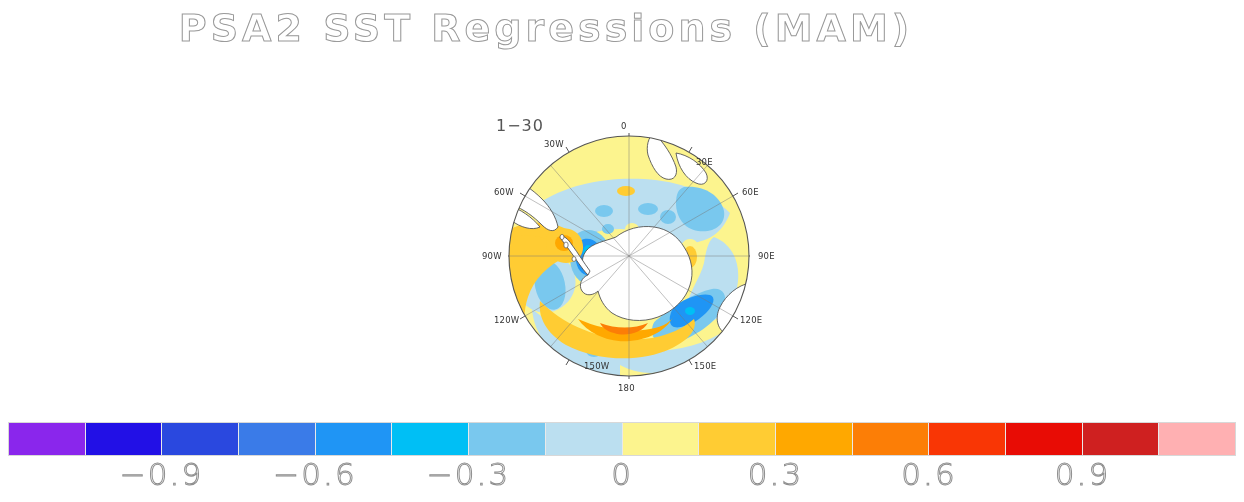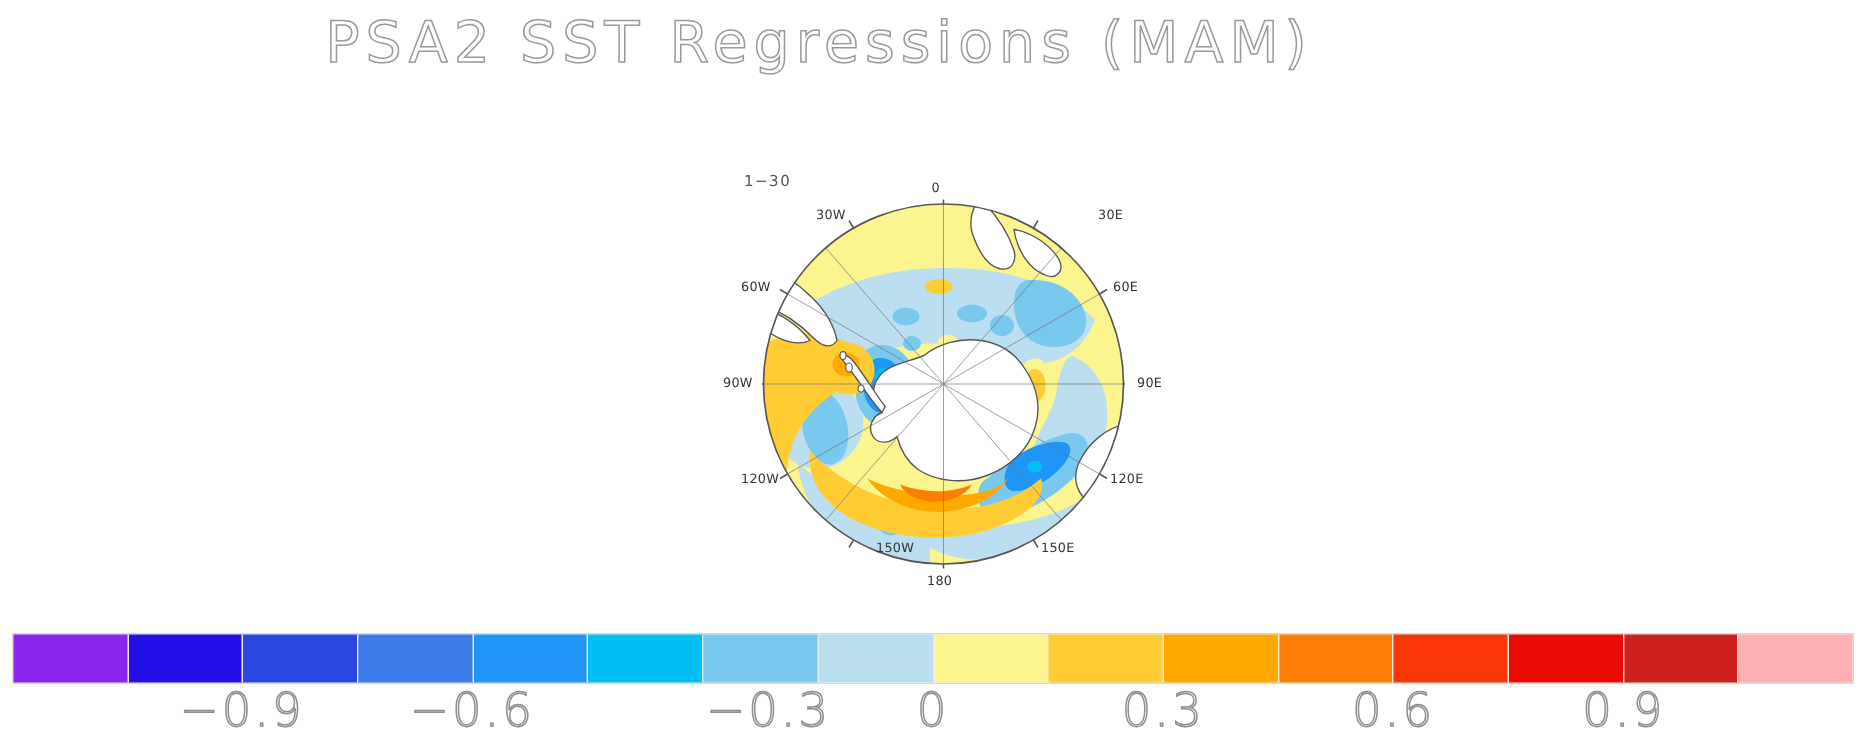--- a/index.html
+++ b/index.html
@@ -2,36 +2,36 @@
 <html><head>
 <meta charset="utf-8">
 <style>
   html,body{margin:0;padding:0;background:#ffffff;}
   body{width:1244px;height:502px;position:relative;overflow:hidden;
        font-family:"DejaVu Sans","Liberation Sans",sans-serif;}
 
   
   #title{
     position:absolute;left:0;top:6px;width:1092px;text-align:center;
-    font-size:38px;font-weight:400;letter-spacing:4px;
+    font-size:38px;font-weight:700;letter-spacing:4px;
     color:#ffffff;
     -webkit-text-stroke:1px #9a9a9a;
     text-shadow:0 0 0 #9a9a9a;
     white-space:nowrap;
   }
 
   
   #panel{position:absolute;left:440px;top:88px;width:360px;height:320px;}
   #subtitle{
     position:absolute;left:0;top:8px;width:360px;text-align:center;
     font-size:11.5px;color:#555;letter-spacing:.2px;white-space:nowrap;
   }
   #years{
     position:absolute;left:56px;top:28px;
-    font-size:10px;color:#555;letter-spacing:1px;
+    font-size:16px;color:#555;letter-spacing:1px;
   }
 
   
   #map{position:absolute;left:68px;top:45px;width:242px;height:246px;}
   #map svg{display:block;}
 
   .lonlabel{
     position:absolute;font-size:8.5px;color:#333;white-space:nowrap;
     letter-spacing:.2px;
   }
@@ -185,21 +185,21 @@
         <line x1="121" y1="243" x2="121" y2="249"></line>
         <line x1="61" y1="227" x2="58" y2="232"></line>
         <line x1="17" y1="183" x2="12" y2="186"></line>
         <line x1="1" y1="123" x2="-5" y2="123"></line>
         <line x1="17" y1="63" x2="12" y2="60"></line>
         <line x1="61" y1="19" x2="58" y2="14"></line>
       </g>
     </svg>
 
     <div class="lonlabel" style="left:113px;top:-12px;">0</div>
-    <div class="lonlabel" style="left:188px;top:6px;margin-left:36px;">30E</div>
+    <div class="lonlabel" style="left:188px;top:24px;">30E</div>
     <div class="lonlabel" style="left:234px;top:54px;">60E</div>
     <div class="lonlabel" style="left:250px;top:118px;">90E</div>
     <div class="lonlabel" style="left:232px;top:182px;">120E</div>
     <div class="lonlabel" style="left:186px;top:228px;">150E</div>
     <div class="lonlabel" style="left:110px;top:250px;">180</div>
     <div class="lonlabel" style="left:32px;top:228px;margin-left:44px;">150W</div>
     <div class="lonlabel" style="left:-14px;top:182px;">120W</div>
     <div class="lonlabel" style="left:-26px;top:118px;">90W</div>
     <div class="lonlabel" style="left:-14px;top:54px;">60W</div>
     <div class="lonlabel" style="left:36px;top:6px;">30W</div>
@@ -220,18 +220,18 @@
     <div class="sw" style="background: rgb(255, 168, 0);"></div>
     <div class="sw" style="background: rgb(252, 126, 6);"></div>
     <div class="sw" style="background: rgb(249, 54, 5);"></div>
     <div class="sw" style="background: rgb(232, 12, 5);"></div>
     <div class="sw" style="background: rgb(207, 32, 32);"></div>
     <div class="sw" style="background: rgb(255, 176, 178);"></div>
   </div>
 <div id="cticks">
     <div class="ctick" style="left: 161.5px;">−0.9</div>
     <div class="ctick" style="left: 315px;">−0.6</div>
-    <div class="ctick" style="left: 468.5px; margin-left: 44px;">−0.3</div>
+    <div class="ctick" style="left: 468.5px;">−0.3</div>
     <div class="ctick" style="left: 622px;">0</div>
     <div class="ctick" style="left: 775.5px;">0.3</div>
     <div class="ctick" style="left: 929px;">0.6</div>
     <div class="ctick" style="left: 1082.5px;">0.9</div>
   </div>
 
 </body></html>

